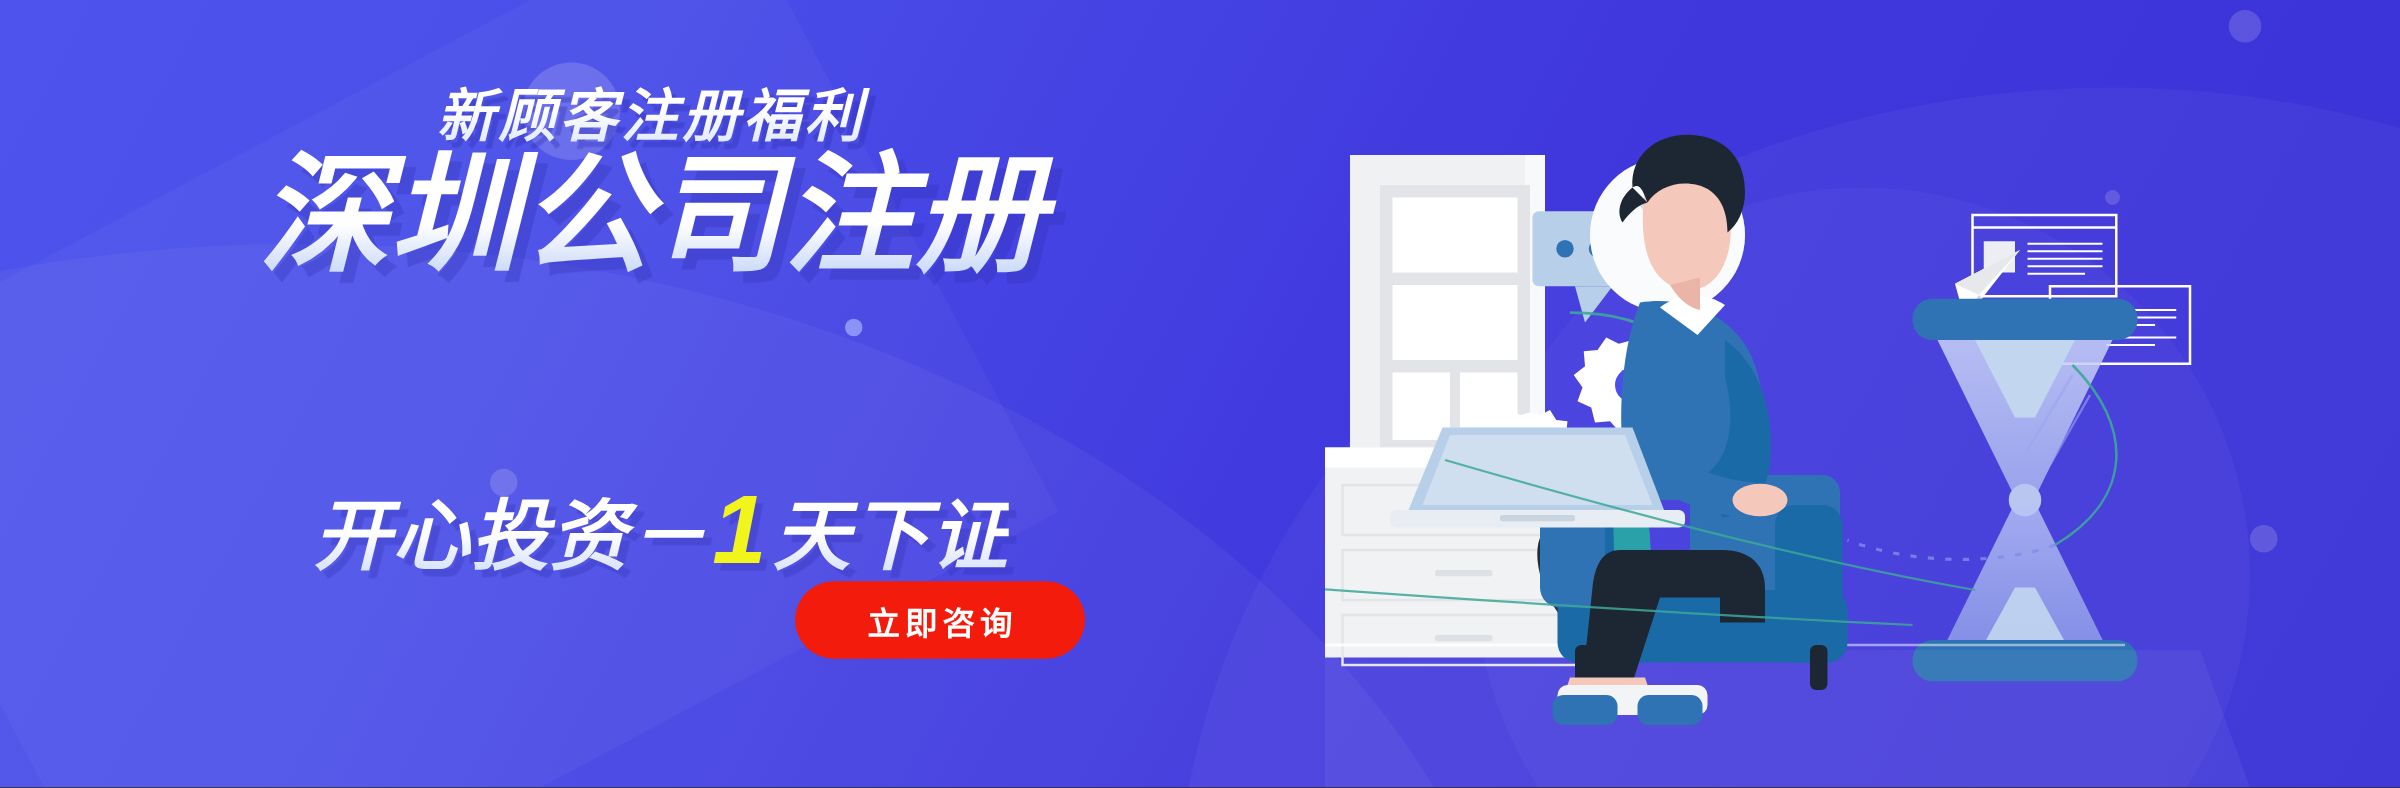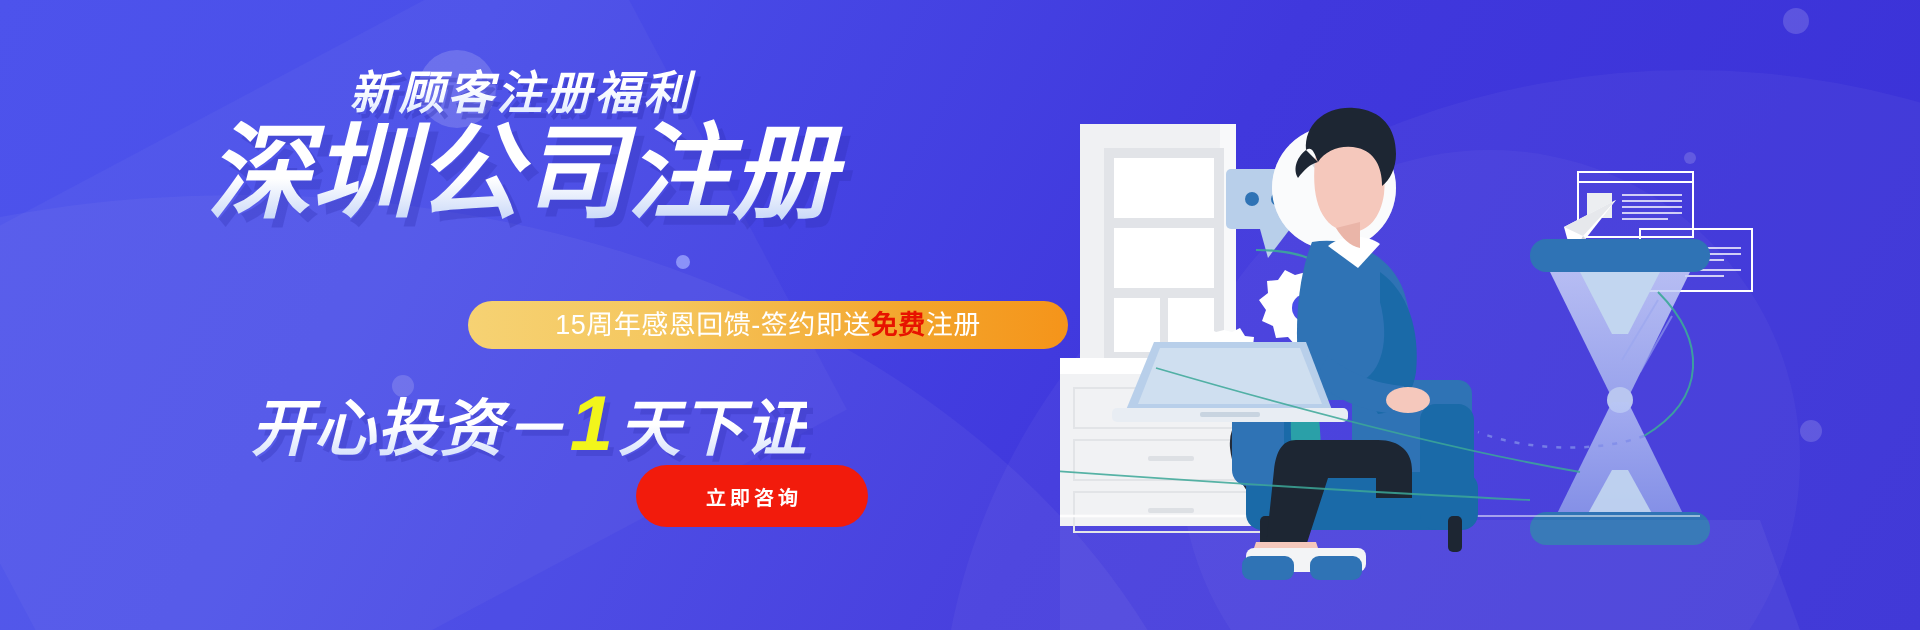--- a/index.html
+++ b/index.html
@@ -149,21 +149,21 @@
     width:232px; height:62px;
     border-radius:34px;
     background:#f21b0c;
     border:none;
     cursor:pointer;
     display:flex;
     align-items:center;
     justify-content:center;
   }
   .cta-text{
-    font-size:20px;
+    font-size:26px;
     font-weight:bold;
     color:#ffffff;
     letter-spacing:4px;
     padding-left:4px;
   }
 
   
   .illo{
     position:absolute;
     left:1060px; top:0;
@@ -186,25 +186,20 @@
   <div class="dot dot-d"></div>
   <div class="dot dot-e"></div>
   <div class="dot dot-f"></div>
 
   <div class="copy">
 
     <div class="eyebrow">新顾客注册福利</div>
 
     <div class="headline">深圳公司注册</div>
 
-    <div class="pill">
-      <span class="pill-text">15周年感恩回馈-签约即送</span>
-        <span class="pill-text pill-hi">免费</span>
-        <span class="pill-text">注册</span>
-    </div>
 
     <div class="tagline">
       <span class="tg">开心投资－</span><span class="num">1</span><span class="tg">天下证</span>
     </div>
 
     <button class="cta">
       <span class="cta-text">立即咨询</span>
     </button>
   </div>
 

